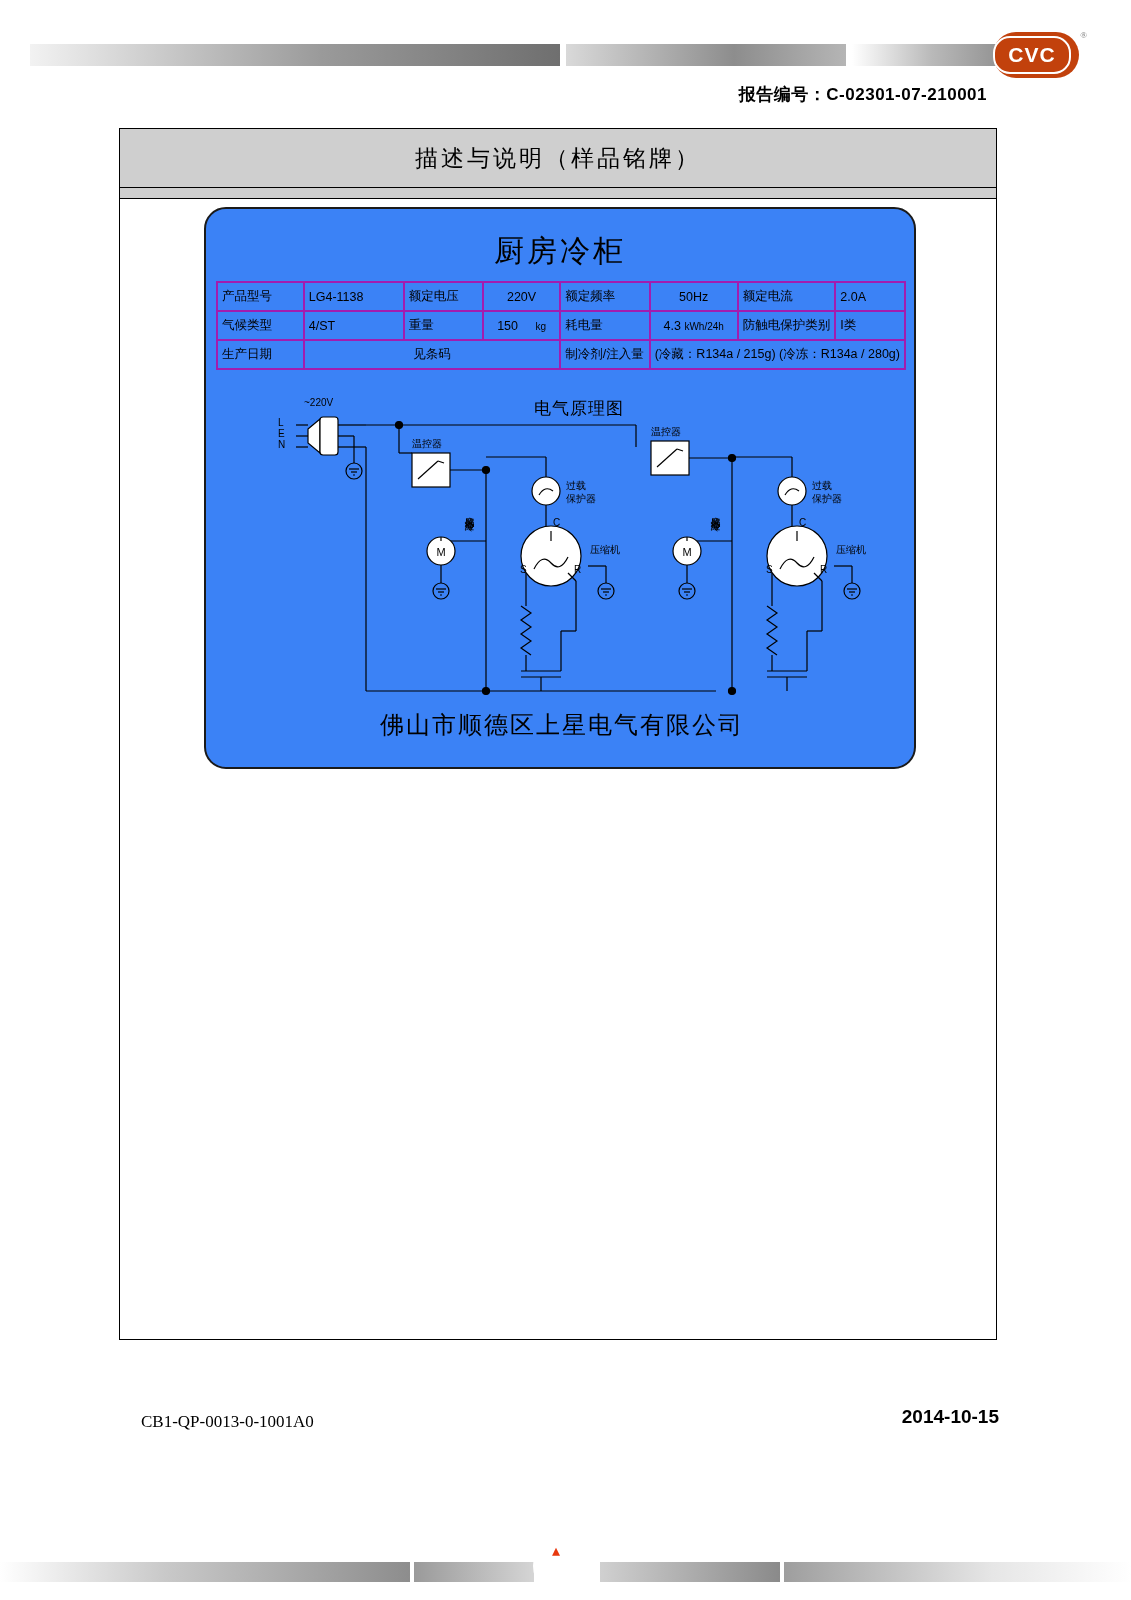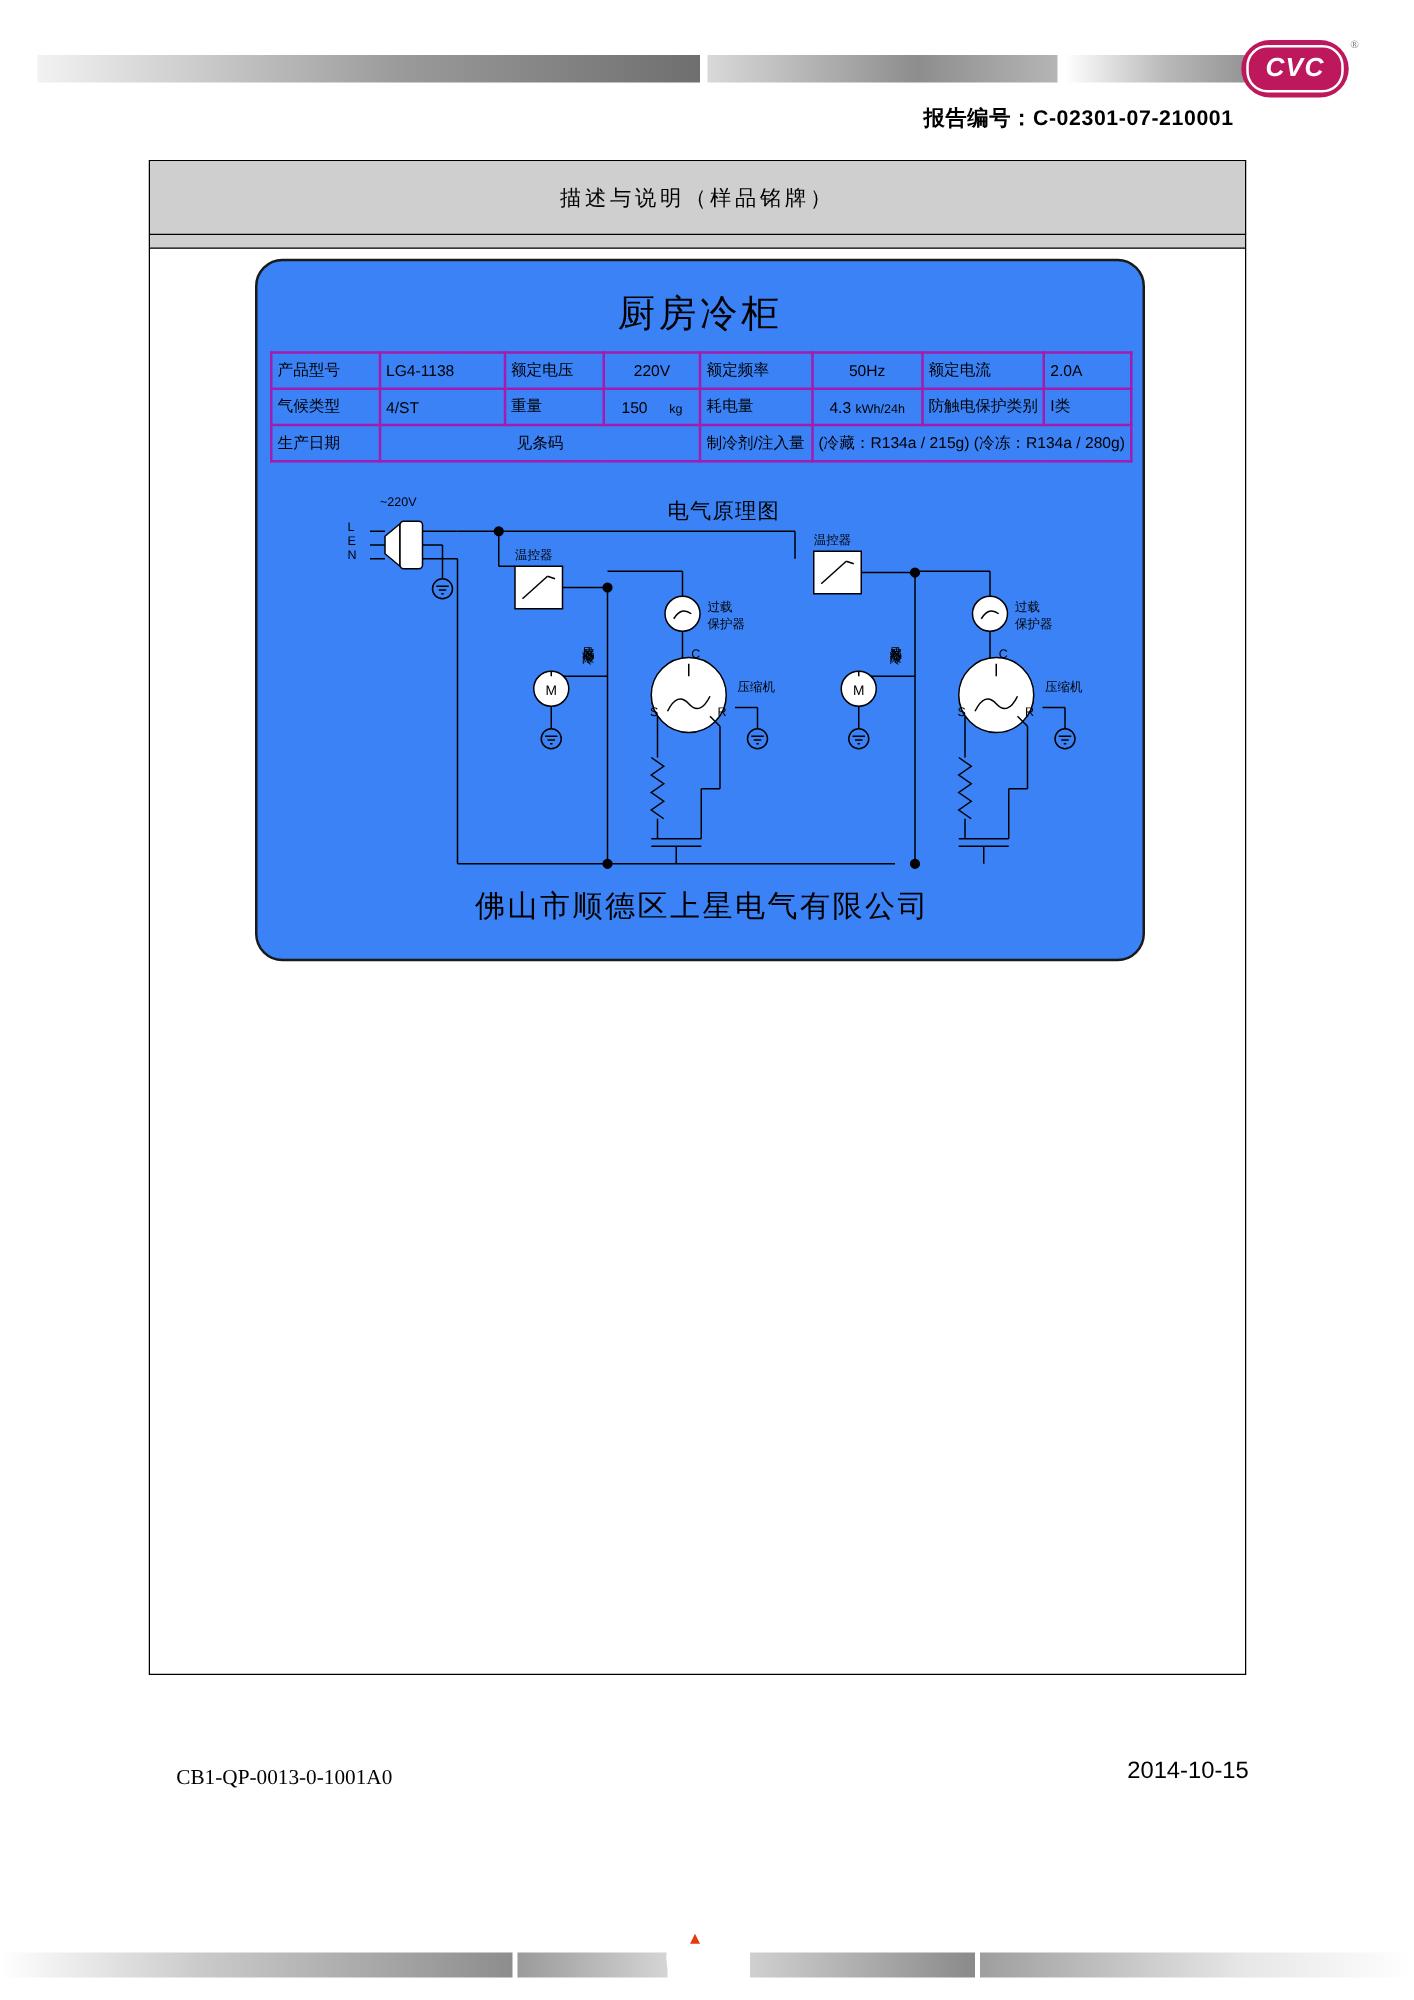--- a/index.html
+++ b/index.html
@@ -28,25 +28,23 @@
   }
   .seg1 { left: 30px;  width: 530px;  background: linear-gradient(to right, #f2f2f2 0%, #9a9a9a 55%, #6f6f6f 100%); }
   .seg2 { left: 566px; width: 280px;  background: linear-gradient(to right, #d9d9d9 0%, #8d8d8d 60%, #b5b5b5 100%); }
   .seg3 { left: 852px; width: 160px;  background: linear-gradient(to right, #ffffff 0%, #b9b9b9 50%, #8c8c8c 100%); }
 
   .cvc-logo {
     position: absolute;
     right: 52px; top: 32px;
     width: 86px; height: 46px;
     border-radius: 23px;
-    background: #be185d;
+    background: #c2410c;
     display: flex;
     align-items: center;
-    justify-content: center;
-    font-style: italic;
   }
   .cvc-logo .inner {
     width: 74px; height: 34px;
     border-radius: 17px;
     border: 2px solid #ffffff;
     display: flex;
     align-items: center;
     justify-content: center;
     color: #ffffff;
     font-family: "Liberation Sans", sans-serif;
@@ -82,21 +80,21 @@
     border: 1px solid #000;
     box-sizing: border-box;
   }
   .frame-title {
     height: 58px;
     background: #cfcfcf;
     border-bottom: 1px solid #000;
     display: flex;
     align-items: center;
     justify-content: center;
-    font-size: 17px;
+    font-size: 23px;
     letter-spacing: 3px;
     font-family: "Liberation Serif", serif;
   }
   .frame-subbar {
     height: 10px;
     background: #cfcfcf;
     border-bottom: 1px solid #000;
   }
 
   
@@ -176,21 +174,21 @@
   .footer-left {
     position: absolute;
     left: 141px; top: 1412px;
     font-size: 17px;
     font-family: "Liberation Serif", serif;
   }
   .footer-right {
     position: absolute;
     right: 132px; top: 1406px;
     font-size: 19px;
-    font-weight: normal;
+    font-weight: bold;
     font-family: "Liberation Sans", sans-serif;
   }
 
   
   .bottom-band {
     position: absolute;
     left: 0; bottom: 0;
     width: 1131px; height: 74px;
   }
   .bb-seg { position: absolute; bottom: 18px; height: 20px; }

